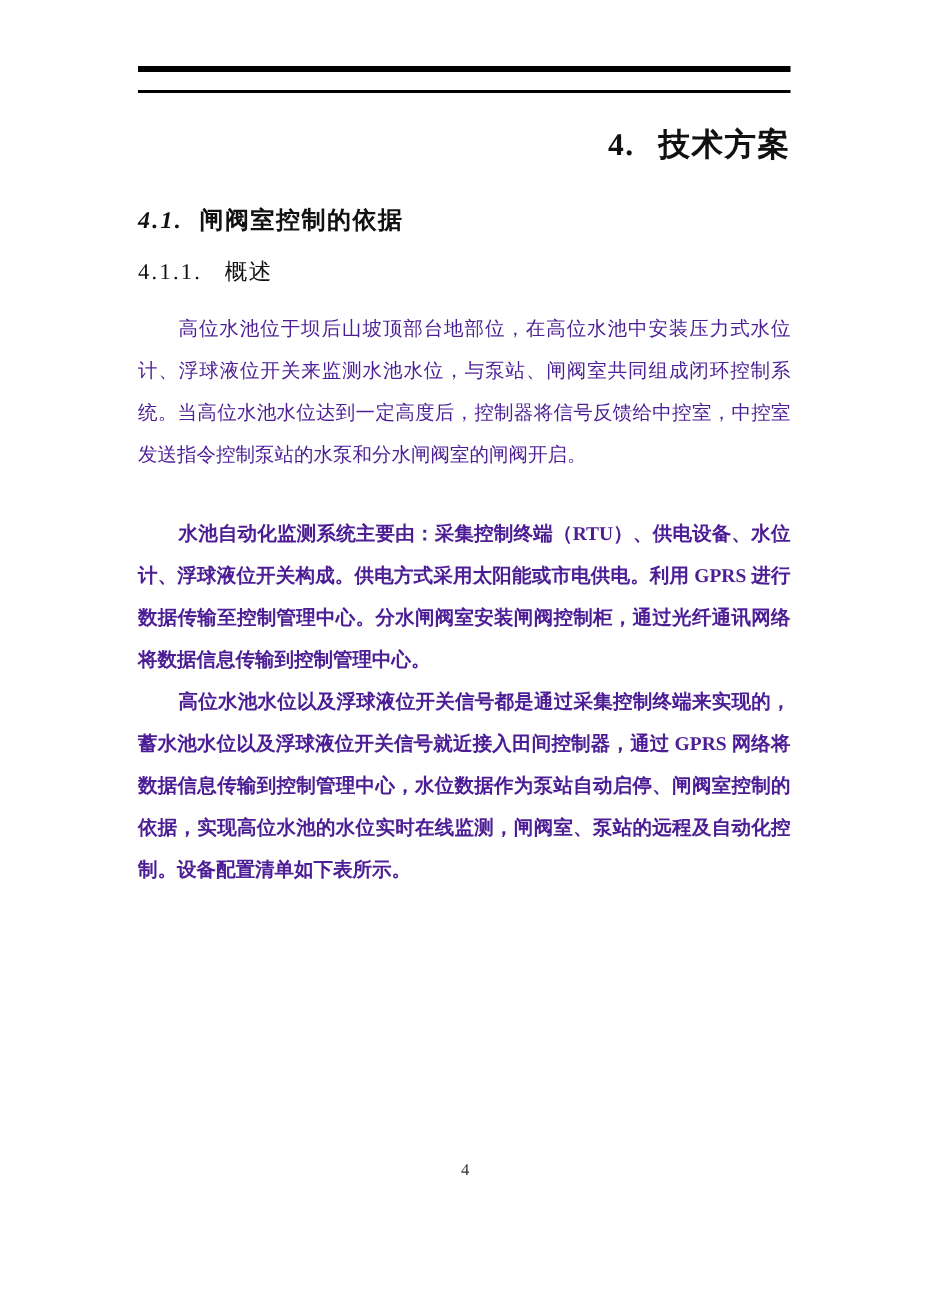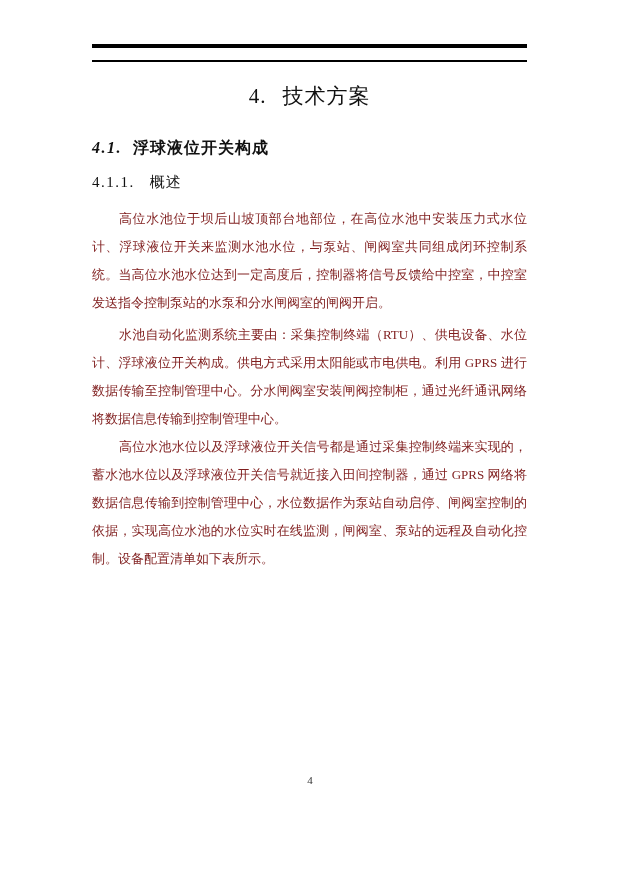--- a/index.html
+++ b/index.html
@@ -23,24 +23,24 @@
     background: #ffffff;
   }
   .header-rule {
     margin-top: 44px;
     height: 12px;
     border-top: 4px solid #000000;
     border-bottom: 2px solid #000000;
   }
   h1.chapter {
     margin: 21px 0 0 0;
-    text-align: center;
+    text-align: right;
     font-size: 21px;
     line-height: 26px;
-    font-weight: normal;
+    font-weight: bold;
     letter-spacing: 1px;
   }
   h1.chapter .num {
     margin-right: 16px;
     letter-spacing: 1px;
   }
   h2.section {
     margin: 28px 0 0 0;
     font-size: 16px;
     line-height: 22px;
@@ -63,30 +63,31 @@
     margin-right: 15px;
     letter-spacing: 1.5px;
   }
   h3.subsection.second {
     margin-top: 6px;
   }
   .body-text {
     margin-top: 12px;
   }
   .body-text.after-heading {
-    margin-top: 4px;
+    margin-top: 25px;
+    font-weight: bold;
   }
   .body-text p {
     margin: 0;
     font-size: 13px;
     line-height: 28px;
     text-align: justify;
     text-justify: inter-ideograph;
     text-indent: 27px;
-    color: #7f1d1d;
+    color: #4c1d95;
   }
   .page-footer {
     position: absolute;
     left: 0;
     right: 0;
     top: 730px;
     text-align: center;
     font-size: 11px;
     color: #333333;
   }
@@ -96,21 +97,21 @@
 
 <div class="page">
 
   <div class="header-rule"></div>
 
   <h1 class="chapter">
     <span class="num">4.</span><span>技术方案</span>
   </h1>
 
   <h2 class="section">
-    <span class="num">4.1.</span><span>浮球液位开关构成</span>
+    <span class="num">4.1.</span><span>闸阀室控制的依据</span>
   </h2>
 
   <h3 class="subsection">
     <span class="num">4.1.1.</span><span>概述</span>
   </h3>
 
   <div class="body-text">
     <p>高位水池位于坝后山坡顶部台地部位，在高位水池中安装压力式水位计、浮球液位开关来监测水池水位，与泵站、闸阀室共同组成闭环控制系统。当高位水池水位达到一定高度后，控制器将信号反馈给中控室，中控室发送指令控制泵站的水泵和分水闸阀室的闸阀开启。</p>
   </div>
 

